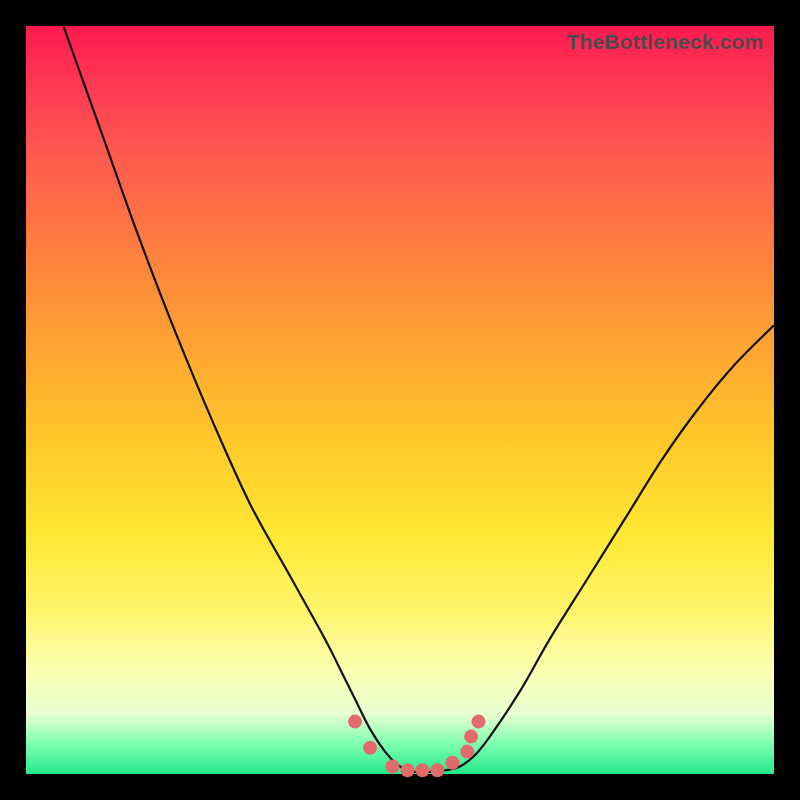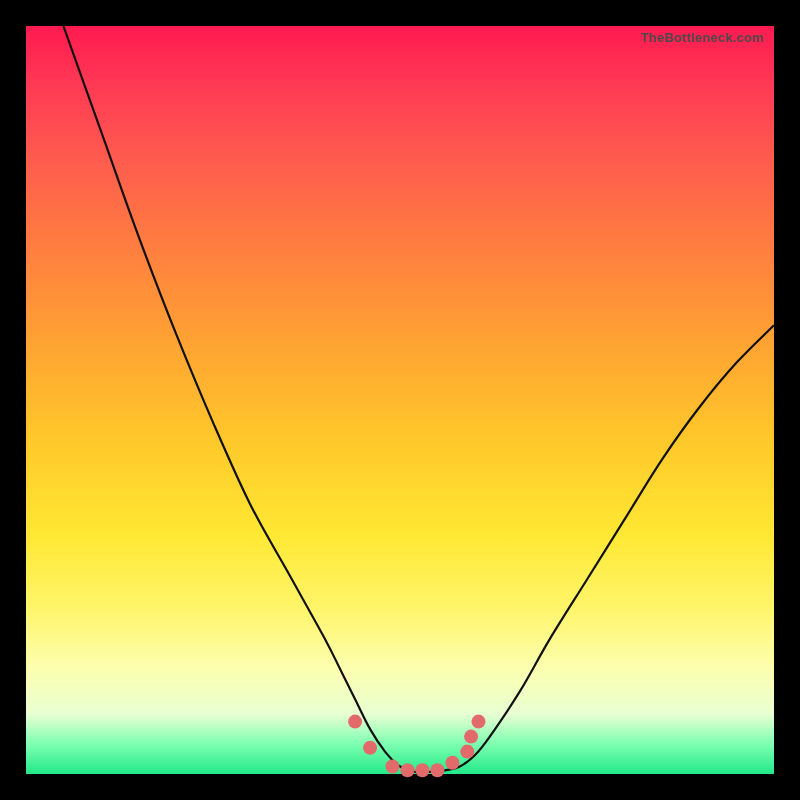--- a/index.html
+++ b/index.html
@@ -37,21 +37,21 @@
       #e8ffd2 92%,
       #7dffb0 96%,
       #22e88a 100%
     );
   }
   .watermark {
     position: absolute;
     top: 4px;
     right: 10px;
     color: #4a4a4a;
-    font-size: 13px;
+    font-size: 21px;
     font-weight: 600;
     letter-spacing: 0.2px;
     user-select: none;
     text-align: center;
   }
   svg.curve {
     position: absolute;
     left: 0;
     top: 0;
     width: 748px;

